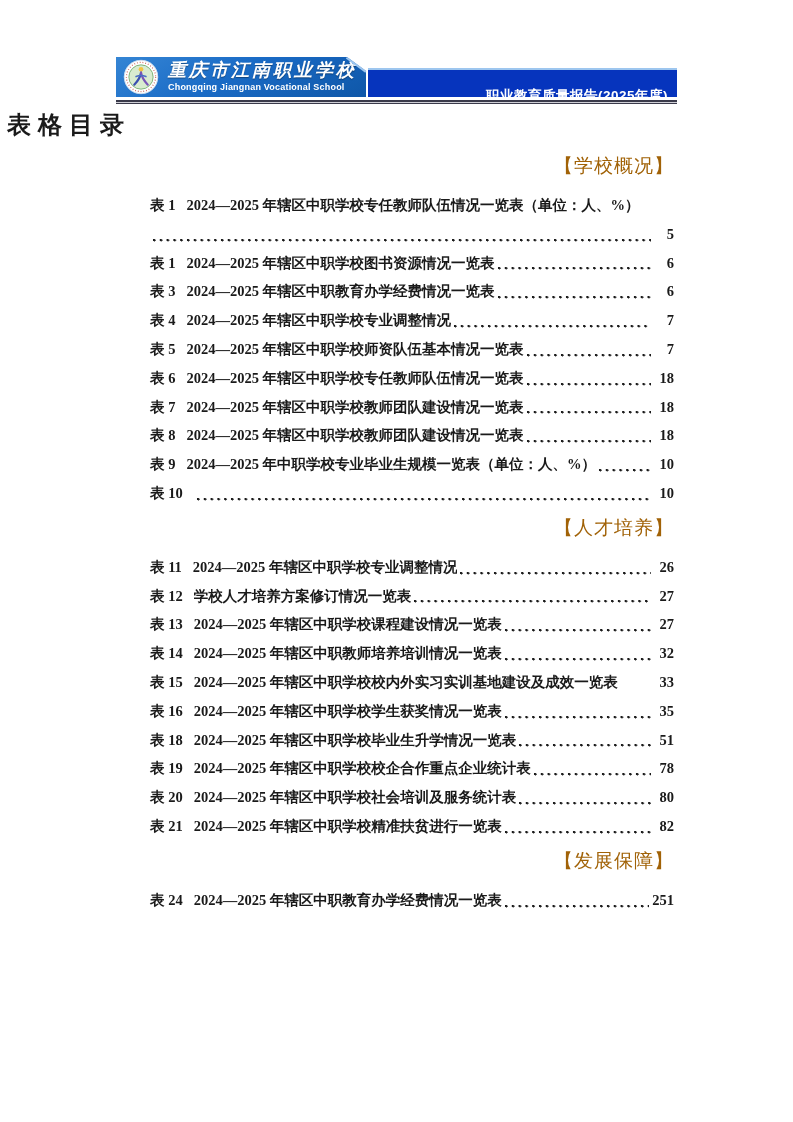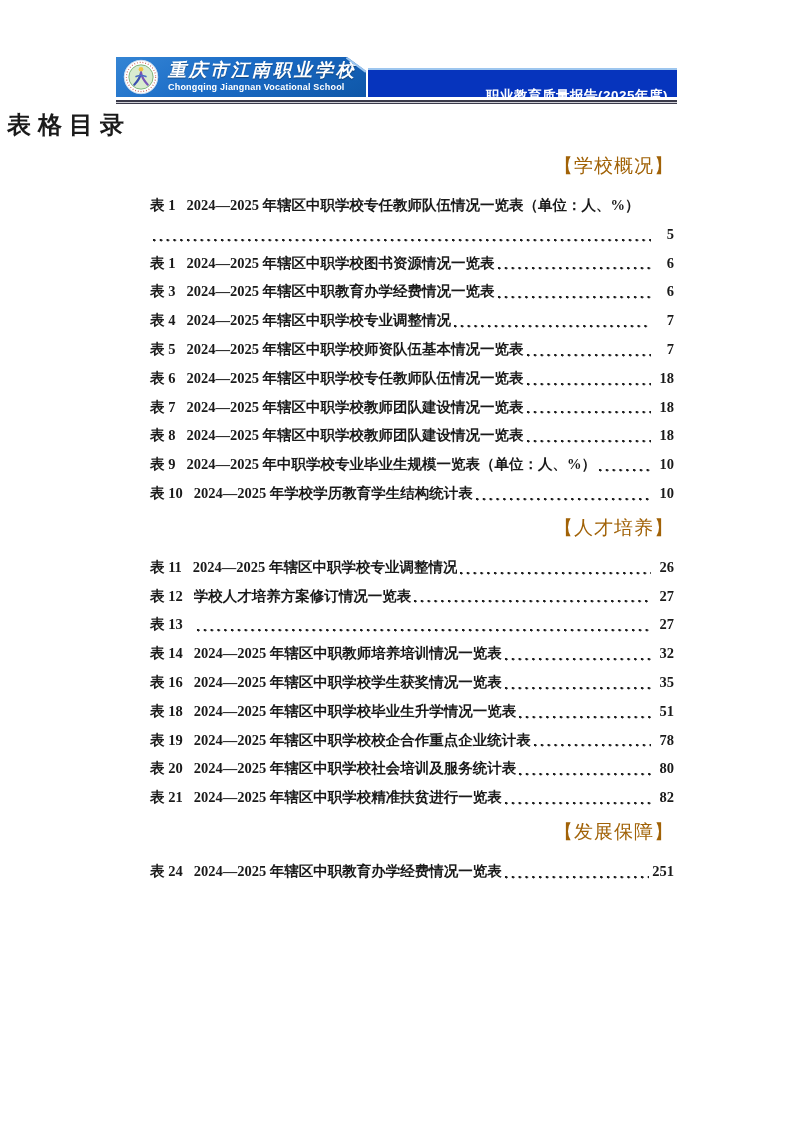--- a/index.html
+++ b/index.html
@@ -185,21 +185,20 @@
           <div class="toc-row">
             <span class="entry-label">表 9</span>
             <span class="entry-title">2024—2025 年中职学校专业毕业生规模一览表（单位：人、%）</span>
             <span class="dots"></span>
             <span class="page-num">10</span>
           </div>
         </div>
         <div class="toc-entry">
           <div class="toc-row">
             <span class="entry-label">表 10</span>
-            <span class="entry-title">2024—2025 年学校学历教育学生结构统计表</span>
             <span class="dots"></span>
             <span class="page-num">10</span>
           </div>
         </div>
       </section>
       <section class="toc-section">
         <h2 class="section-heading">【人才培养】</h2>
         <div class="toc-entry">
           <div class="toc-row">
             <span class="entry-label">表 11</span>
@@ -212,30 +211,39 @@
           <div class="toc-row">
             <span class="entry-label">表 12</span>
             <span class="entry-title">学校人才培养方案修订情况一览表</span>
             <span class="dots"></span>
             <span class="page-num">27</span>
           </div>
         </div>
         <div class="toc-entry">
           <div class="toc-row">
             <span class="entry-label">表 13</span>
+            <span class="entry-title">2024—2025 年辖区中职学校课程建设情况一览表</span>
             <span class="dots"></span>
             <span class="page-num">27</span>
           </div>
         </div>
         <div class="toc-entry">
           <div class="toc-row">
             <span class="entry-label">表 14</span>
             <span class="entry-title">2024—2025 年辖区中职教师培养培训情况一览表</span>
             <span class="dots"></span>
             <span class="page-num">32</span>
+          </div>
+        </div>
+        <div class="toc-entry">
+          <div class="toc-row">
+            <span class="entry-label">表 15</span>
+            <span class="entry-title">2024—2025 年辖区中职学校校内外实习实训基地建设及成效一览表</span>
+            <span class="dots no-dots"></span>
+            <span class="page-num">33</span>
           </div>
         </div>
         <div class="toc-entry">
           <div class="toc-row">
             <span class="entry-label">表 16</span>
             <span class="entry-title">2024—2025 年辖区中职学校学生获奖情况一览表</span>
             <span class="dots"></span>
             <span class="page-num">35</span>
           </div>
         </div>

